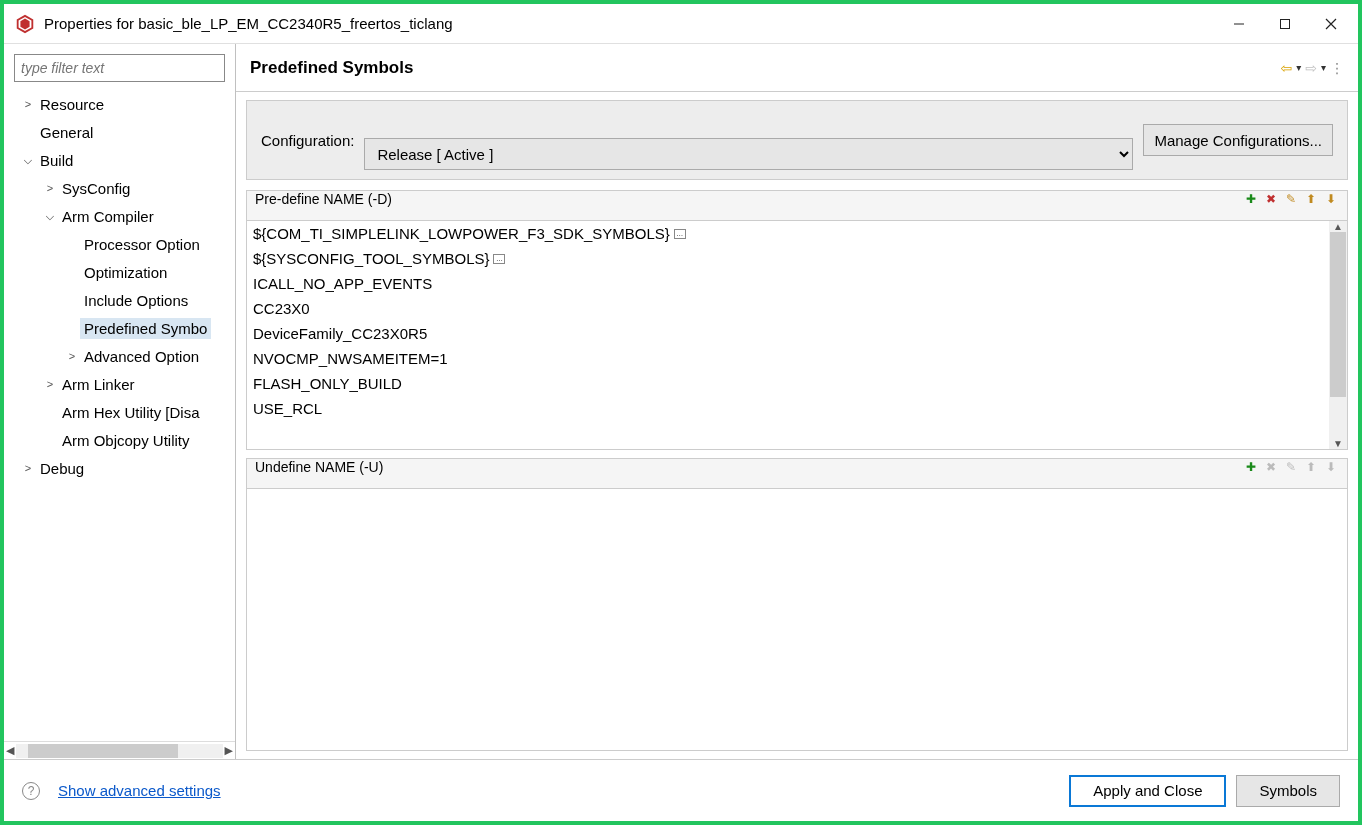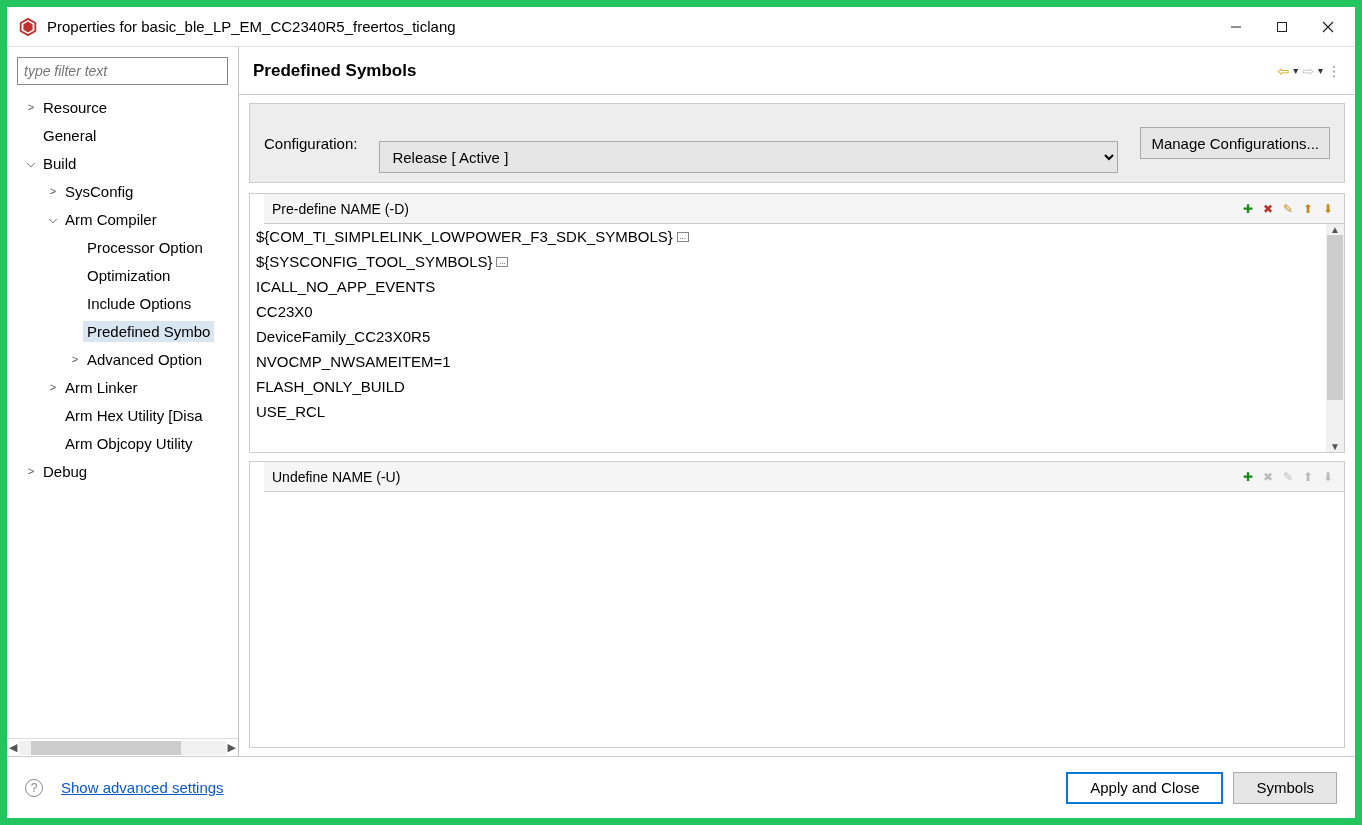--- a/index.html
+++ b/index.html
@@ -1,18 +1,18 @@
 <!DOCTYPE html>
 <html><head>
 <meta charset="utf-8">
 <style>
 * { box-sizing: border-box; margin: 0; padding: 0; font-family: "Segoe UI", Tahoma, sans-serif; }
 body { background: #fff; color: #000; font-size: 14px; overflow: hidden; }
 
-.window { width: 1362px; height: 825px; display: flex; flex-direction: column; border: 7px solid #22c55e; }
+.window { width: 1362px; height: 825px; display: flex; flex-direction: column; border: 4px solid #22c55e; }
 
 .titlebar { height: 40px; display: flex; align-items: center; padding: 0 4px; border-bottom: 1px solid #e0e0e0; }
 .titlebar .app-icon { width: 22px; height: 22px; margin: 0 8px 0 6px; }
 .titlebar .title { flex: 1; font-size: 15px; color: #000; }
 .titlebar .win-buttons { display: flex; }
 .titlebar .win-btn { width: 46px; height: 32px; display: flex; align-items: center; justify-content: center; font-size: 14px; }
 .titlebar .win-btn svg { width: 12px; height: 12px; }
 
 .body { flex: 1; display: flex; min-height: 0; }
 
@@ -33,27 +33,27 @@
 .main { flex: 1; display: flex; flex-direction: column; background: #fff; min-width: 0; }
 
 .main-header { height: 48px; display: flex; align-items: center; padding: 0 14px; border-bottom: 1px solid #ccc; }
 .main-header .page-title { font-size: 17px; font-weight: 700; flex: 1; }
 .main-header .hdr-icons { display: flex; gap: 4px; align-items: center; color: #888; }
 .main-header .hdr-icons span { font-size: 14px; }
 .arrow-left { color: #d9a200; }
 .arrow-right { color: #c0c0c0; }
 .chevron-down { font-size: 10px !important; color: #333; }
 
-.config-bar { background: #ededed; border: 1px solid #ccc; margin: 8px 10px 10px 10px; height: 80px; display: flex; align-items: center; padding: 0 14px; gap: 22px; }
+.config-bar { background: #ededed; border: 1px solid #ccc; margin: 8px 10px 10px 10px; height: 80px; display: flex; align-items: center; padding: 0 14px; gap: 10px; }
 .config-bar .cfg-label { font-size: 15px; }
 .config-bar select { flex: 1; height: 32px; background: #e6e6e6; border: 1px solid #aaa; padding: 0 8px; font-size: 15px; margin-top: 28px; }
 .config-bar .manage-btn { height: 32px; padding: 0 10px; background: #e6e6e6; border: 1px solid #aaa; font-size: 15px; }
 
 .panel { margin: 0 10px 8px 10px; border: 1px solid #ccc; display: flex; flex-direction: column; }
-.panel-header { height: 30px; background: #f5f5f5; border-bottom: 1px solid #ccc; display: flex; align-items: center; padding: 0 8px; font-size: 14px; margin-left: 14px; }
+.panel-header { height: 30px; background: #f5f5f5; border-bottom: 1px solid #ccc; display: flex; align-items: flex-start; padding: 0 8px; font-size: 14px; }
 .panel-header .ptitle { flex: 1; }
 .panel-header .picons { display: flex; gap: 4px; }
 .panel-header .picons span { width: 16px; height: 16px; display: inline-flex; align-items: center; justify-content: center; font-size: 12px; }
 .pic-add { color: #1a8a1a; }
 .pic-del { color: #c03030; }
 .pic-edit { color: #c08a20; }
 .pic-up, .pic-down { color: #c08a20; }
 .pic-disabled { color: #bbb; }
 
 .panel-body { display: flex; min-height: 0; }

